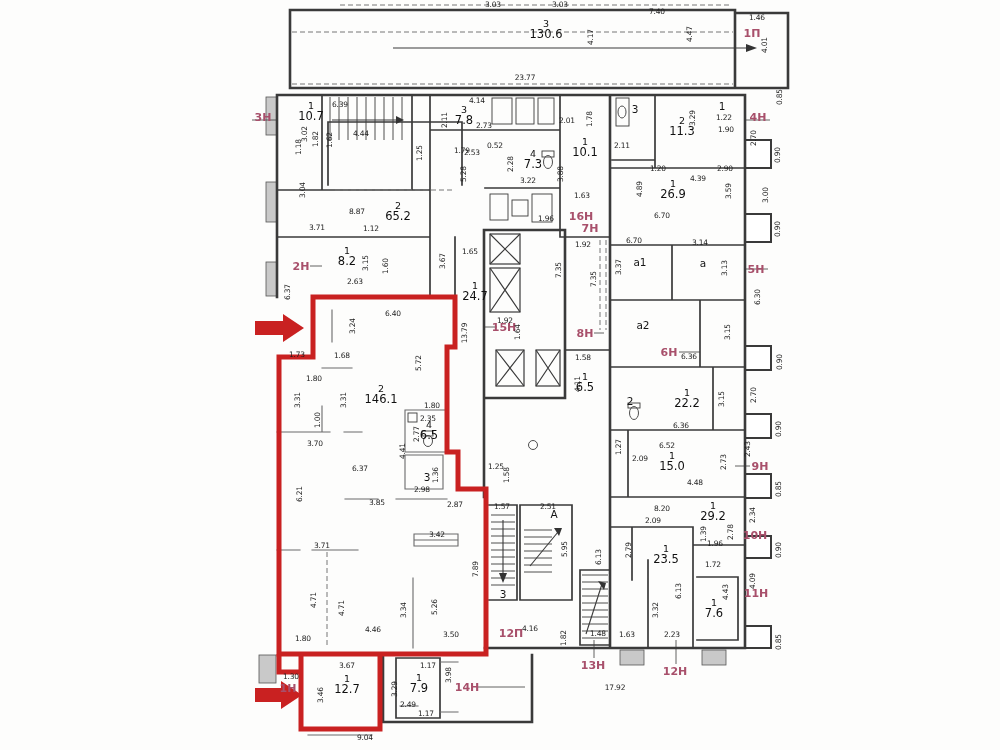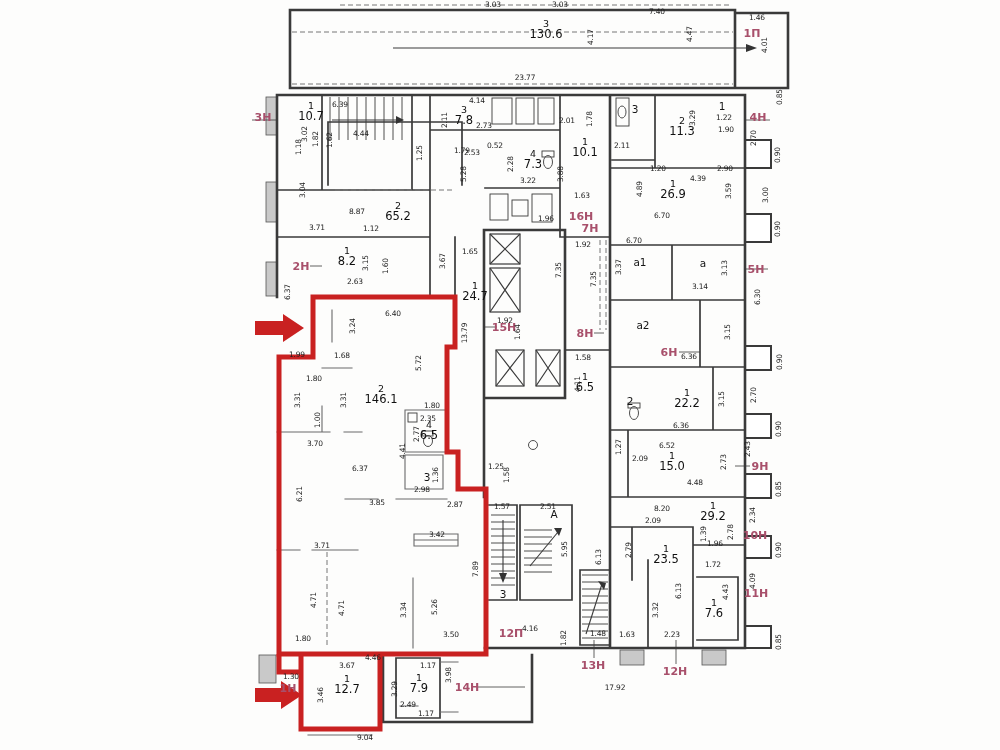--- a/index.html
+++ b/index.html
@@ -302,42 +302,42 @@
       <span class="lbl dim" style="left: 658px; top: 168px;">1.20</span>
       <span class="lbl dim" style="left: 725px; top: 168px;">2.90</span>
       <span class="lbl dim rot" style="left: 753px; top: 138px;">2.70</span>
       <span class="lbl dim rot" style="left: 777px; top: 155px;">0.90</span>
       <span class="lbl dim rot" style="left: 639px; top: 189px;">4.89</span>
       <span class="lbl dim rot" style="left: 728px; top: 191px;">3.59</span>
       <span class="lbl dim rot" style="left: 765px; top: 195px;">3.00</span>
       <span class="lbl dim" style="left: 662px; top: 215px;">6.70</span>
       <span class="lbl dim rot" style="left: 777px; top: 229px;">0.90</span>
       <span class="lbl dim" style="left: 634px; top: 240px;">6.70</span>
-      <span class="lbl dim" style="left: 700px; top: 242px; margin-top: 44px;">3.14</span>
+      <span class="lbl dim" style="left: 700px; top: 242px;">3.14</span>
       <span class="lbl dim rot" style="left: 365px; top: 263px;">3.15</span>
       <span class="lbl dim rot" style="left: 385px; top: 266px;">1.60</span>
       <span class="lbl dim" style="left: 355px; top: 281px;">2.63</span>
       <span class="lbl dim rot" style="left: 442px; top: 261px;">3.67</span>
       <span class="lbl dim" style="left: 470px; top: 251px;">1.65</span>
       <span class="lbl dim rot" style="left: 618px; top: 267px;">3.37</span>
       <span class="lbl dim rot" style="left: 724px; top: 268px;">3.13</span>
       <span class="lbl dim rot" style="left: 757px; top: 297px;">6.30</span>
       <span class="lbl dim rot" style="left: 727px; top: 332px;">3.15</span>
       <span class="lbl dim" style="left: 689px; top: 356px;">6.36</span>
       <span class="lbl dim rot" style="left: 779px; top: 362px;">0.90</span>
       <span class="lbl dim rot" style="left: 558px; top: 270px;">7.35</span>
       <span class="lbl dim rot" style="left: 593px; top: 279px;">7.35</span>
       <span class="lbl dim" style="left: 505px; top: 320px;">1.92</span>
       <span class="lbl dim rot" style="left: 517px; top: 332px;">1.64</span>
       <span class="lbl dim rot" style="left: 464px; top: 333px;">13.79</span>
       <span class="lbl dim" style="left: 583px; top: 357px;">1.58</span>
       <span class="lbl dim rot" style="left: 577px; top: 384px;">4.11</span>
       <span class="lbl dim" style="left: 393px; top: 313px;">6.40</span>
       <span class="lbl dim rot" style="left: 352px; top: 326px;">3.24</span>
-      <span class="lbl dim" style="left: 297px; top: 354px;">1.99</span>
+      <span class="lbl dim" style="left: 297px; top: 354px;">1.73</span>
       <span class="lbl dim" style="left: 342px; top: 355px;">1.68</span>
       <span class="lbl dim rot" style="left: 418px; top: 363px;">5.72</span>
       <span class="lbl dim" style="left: 314px; top: 378px;">1.80</span>
       <span class="lbl dim rot" style="left: 297px; top: 400px;">3.31</span>
       <span class="lbl dim rot" style="left: 343px; top: 400px;">3.31</span>
       <span class="lbl dim" style="left: 432px; top: 405px;">1.80</span>
       <span class="lbl dim" style="left: 428px; top: 418px;">2.35</span>
       <span class="lbl dim rot" style="left: 317px; top: 420px;">1.00</span>
       <span class="lbl dim rot" style="left: 416px; top: 434px;">2.77</span>
       <span class="lbl dim" style="left: 315px; top: 443px;">3.70</span>
@@ -385,21 +385,21 @@
       <span class="lbl dim" style="left: 598px; top: 633px;">1.48</span>
       <span class="lbl dim rot" style="left: 778px; top: 642px;">0.85</span>
       <span class="lbl dim" style="left: 615px; top: 687px;">17.92</span>
       <span class="lbl dim" style="left: 437px; top: 534px;">3.42</span>
       <span class="lbl dim" style="left: 322px; top: 545px;">3.71</span>
       <span class="lbl dim rot" style="left: 475px; top: 569px;">7.89</span>
       <span class="lbl dim rot" style="left: 313px; top: 600px;">4.71</span>
       <span class="lbl dim rot" style="left: 341px; top: 608px;">4.71</span>
       <span class="lbl dim rot" style="left: 403px; top: 610px;">3.34</span>
       <span class="lbl dim rot" style="left: 434px; top: 607px;">5.26</span>
-      <span class="lbl dim" style="left: 373px; top: 629px; margin-top: 28px;">4.46</span>
+      <span class="lbl dim" style="left: 373px; top: 629px;">4.46</span>
       <span class="lbl dim" style="left: 451px; top: 634px;">3.50</span>
       <span class="lbl dim" style="left: 303px; top: 638px;">1.80</span>
       <span class="lbl dim" style="left: 347px; top: 665px;">3.67</span>
       <span class="lbl dim" style="left: 291px; top: 676px;">1.30</span>
       <span class="lbl dim rot" style="left: 320px; top: 695px;">3.46</span>
       <span class="lbl dim rot" style="left: 394px; top: 689px;">3.29</span>
       <span class="lbl dim" style="left: 428px; top: 665px;">1.17</span>
       <span class="lbl dim rot" style="left: 448px; top: 675px;">3.98</span>
       <span class="lbl dim" style="left: 408px; top: 704px;">2.49</span>
       <span class="lbl dim" style="left: 426px; top: 713px;">1.17</span>

